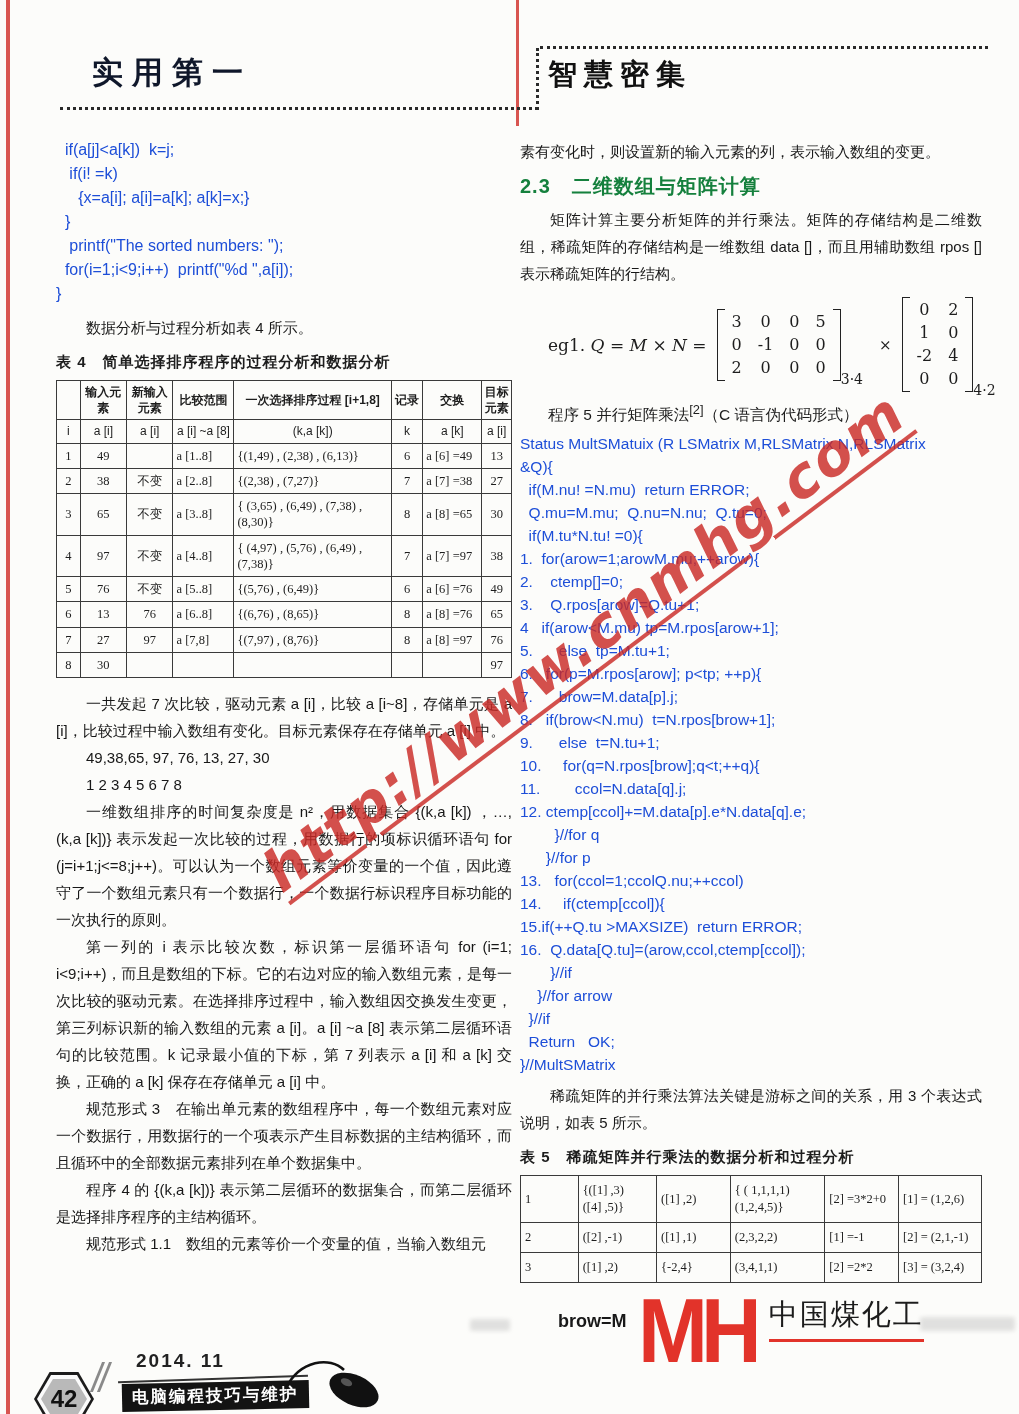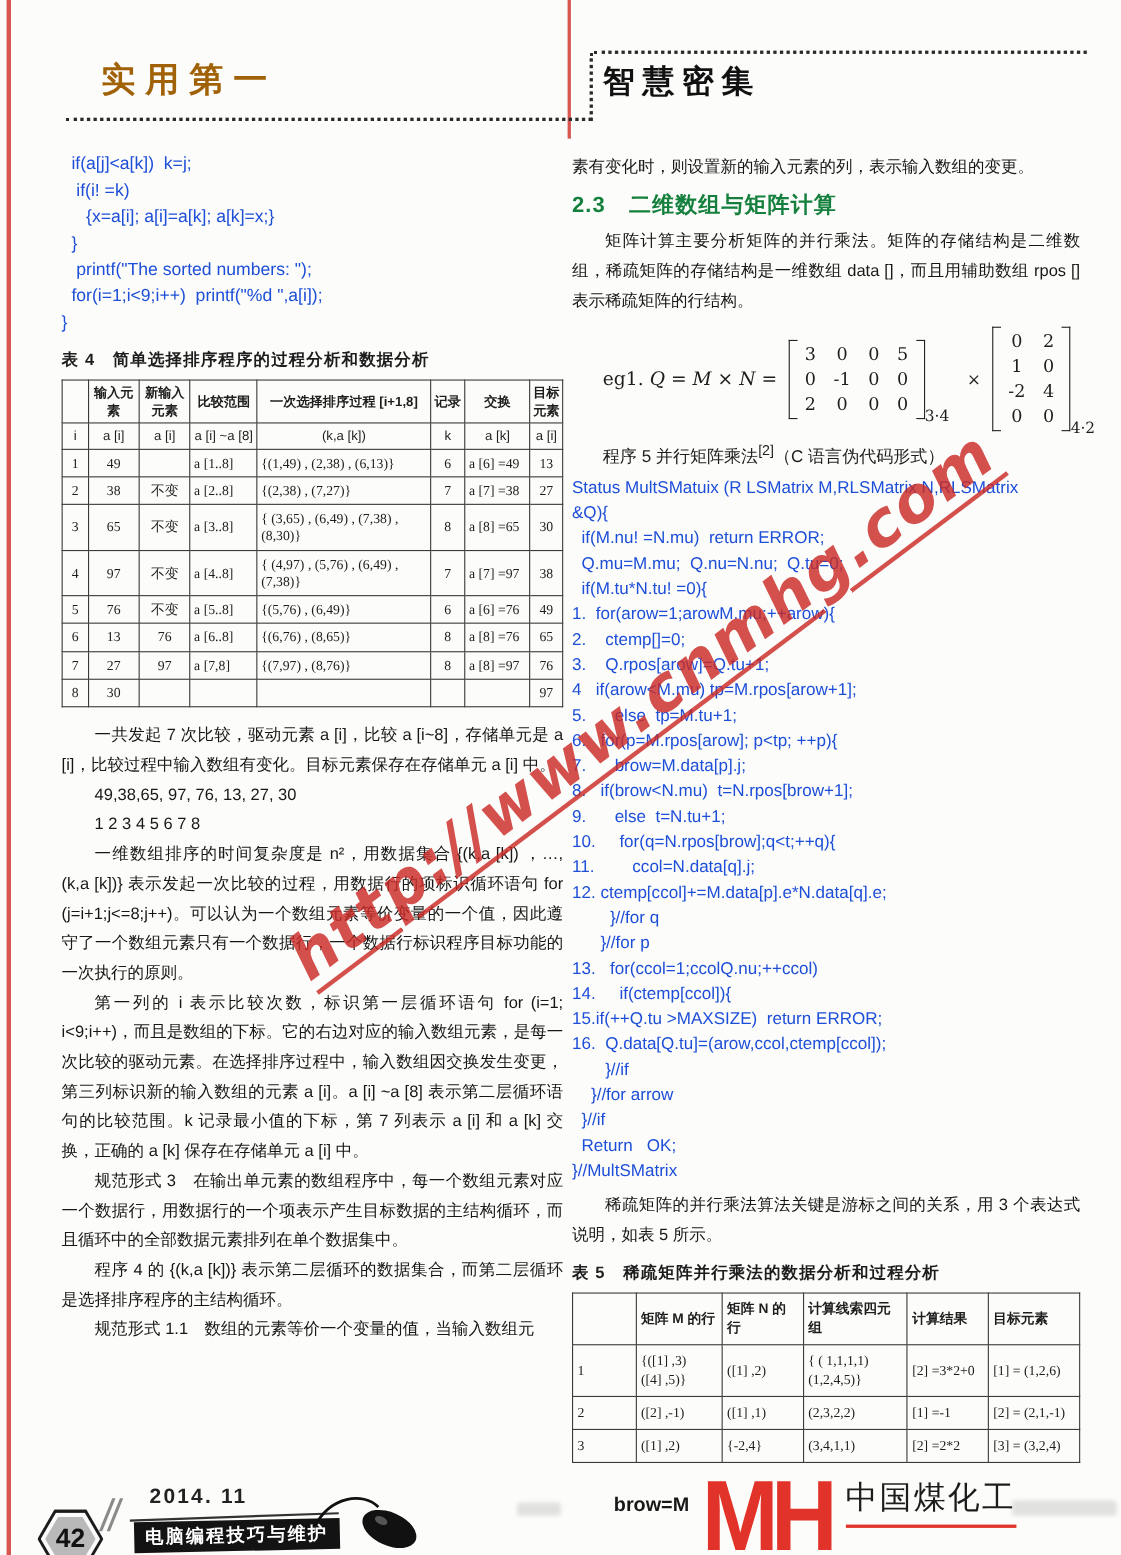--- a/index.html
+++ b/index.html
@@ -6,21 +6,21 @@
   body{
     width:1019px;height:1414px;position:relative;overflow:hidden;
     background:#fcfcfa;color:#1d1d1d;
     font-family:"Liberation Sans",sans-serif;
   }
   
   .red-edge{position:absolute;left:6px;top:0;bottom:0;width:4px;background:#d85550;}
   .red-top-tick{position:absolute;left:516px;top:0;width:3px;height:126px;background:#d85550;}
   .dots-h{position:absolute;border-top:3px dotted #2a2a2a;height:0;}
   .dots-v{position:absolute;border-left:3px dotted #2a2a2a;width:0;}
-  .hdr-left{position:absolute;left:92px;top:52px;font-size:31px;font-weight:bold;letter-spacing:9px;color:#a16207;}
+  .hdr-left{position:absolute;left:92px;top:52px;font-size:31px;font-weight:bold;letter-spacing:9px;color:#0f172a;}
   .hdr-right{position:absolute;left:548px;top:55px;font-size:29px;font-weight:bold;letter-spacing:7px;color:#111;}
 
   
   .col{position:absolute;top:138px;width:456px;}
   #left-col{left:56px;}
   #right-col{left:520px;width:462px;}
 
   .code{
     font-family:"Liberation Sans",sans-serif;
     font-size:16px;line-height:24px;white-space:pre;margin:0 0 8px 0;color:#1d4ed8;
@@ -114,20 +114,21 @@
 <div class="watermark">http://www.cnmhg.com</div>
 
 <div class="col" id="left-col">
   <pre class="code">  if(a[j]&lt;a[k])  k=j;
    if(i! =k)
      {x=a[i]; a[i]=a[k]; a[k]=x;}
   }
    printf("The sorted numbers: ");
   for(i=1;i&lt;9;i++)  printf("%d ",a[i]);
 }</pre>
+  <p class="body indent">数据分析与过程分析如表 4 所示。</p>
   <div class="tcaption">表 4　简单选择排序程序的过程分析和数据分析</div>
   <table class="t4">
     <colgroup>
       <col style="width:5.2%">
         <col style="width:10.2%">
         <col style="width:10.2%">
         <col style="width:13.4%">
       <col style="width:34.6%">
         <col style="width:6.9%">
         <col style="width:13%">
@@ -330,28 +331,20 @@
   <table class="t5">
     <colgroup>
       <col style="width:12.5%">
         <col style="width:17%">
         <col style="width:16%">
       <col style="width:20.5%">
         <col style="width:16%">
         <col style="width:18%">
     </colgroup>
     <thead id="t5-head">
-        <tr>
-          <th></th>
-          <th>矩阵 M 的行</th>
-          <th>矩阵 N 的行</th>
-          <th>计算线索四元组</th>
-          <th>计算结果</th>
-          <th>目标元素</th>
-        </tr>
       </thead>
     <tbody id="t5-body">
         <tr>
           <td>1</td>
           <td>{([1] ,3)
 ([4] ,5)}</td>
           <td>([1] ,2)</td>
           <td>{ ( 1,1,1,1)
 (1,2,4,5)}</td>
           <td>[2] =3*2+0</td>

